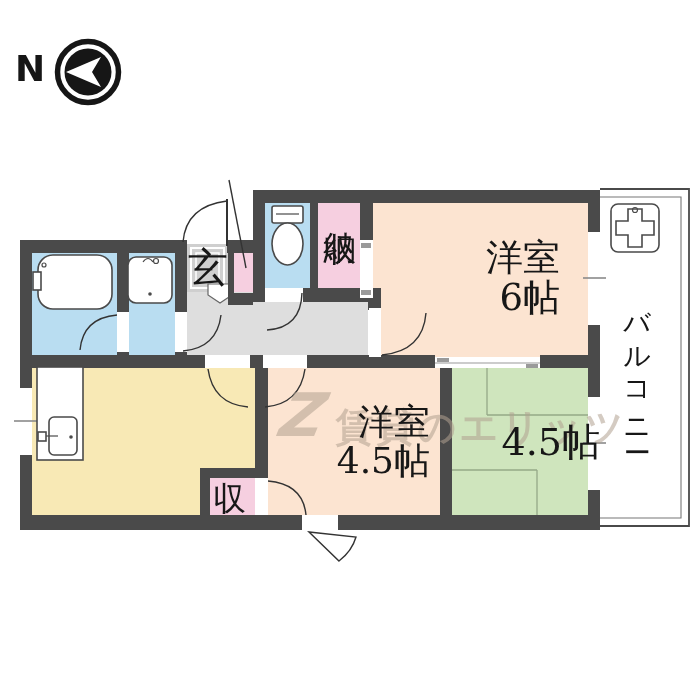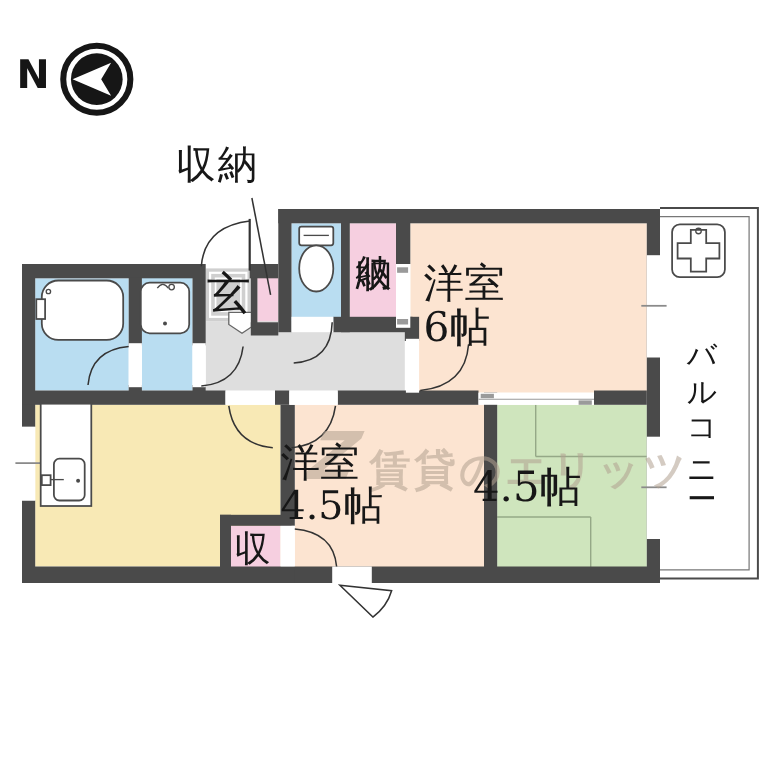--- a/index.html
+++ b/index.html
@@ -8,21 +8,21 @@
   svg{position:absolute;left:0;top:0;}
   .wall{fill:#4a4a4a;}
   .open{fill:#ffffff;}
   .fx{fill:#ffffff;stroke:#4a4a4a;stroke-width:1.6;}
   .fxthin{fill:none;stroke:#4a4a4a;stroke-width:1.2;}
   .arc{fill:none;stroke:#333333;stroke-width:1.4;}
   .tick{stroke:#8a8a8a;stroke-width:1.6;}
   .mark{fill:#9a9a9a;}
   .tatami{stroke:#95a887;stroke-width:1.3;}
   .lbl{position:absolute;color:#171717;white-space:pre-line;line-height:1.08;z-index:3;}
-  .ctr{text-align:left;}
+  .ctr{text-align:right;}
   .vert{writing-mode:vertical-rl;text-orientation:upright;}
   .wm{position:absolute;z-index:2;display:flex;align-items:flex-start;
       color:rgba(176,160,144,0.55);font-family:"DejaVu Sans","Liberation Sans",sans-serif;
       font-weight:bold;pointer-events:none;}
   .wm .logo{font-size:60px;font-style:italic;transform:skewX(-12deg);line-height:.9;margin-right:10px;}
   .wm .txt{font-size:38px;letter-spacing:3px;margin-top:14px;}
   .nlbl{position:absolute;font-family:"DejaVu Sans","Liberation Sans",sans-serif;
         font-weight:bold;color:#161616;z-index:3;}
 </style>
 </head>
@@ -182,21 +182,20 @@
   <line x1="229" y1="180" x2="246" y2="268" stroke="#333" stroke-width="1.4"></line>
 </svg>
 
 <div class="wm" style="left:282px;top:388px;">
   <span class="logo">Z</span>
   <span class="txt">賃貸のエリッツ</span>
 </div>
 
 <div class="nlbl" style="left:15px;top:48px;font-size:36px;">N</div>
 
-<div class="lbl" style="left:160px;top:132px;font-size:36px;letter-spacing:2px;">収納</div>
 
 <div class="lbl" style="left:188px;top:246px;font-size:40px;">玄</div>
 
 <div class="lbl vert" style="left:322px;top:206px;font-size:33px;">収納</div>
 
 <div class="lbl ctr" style="left:385px;top:238px;width:175px;font-size:37px;">洋室
 6帖</div>
 
 <div class="lbl vert" style="left:623px;top:292px;font-size:27px;letter-spacing:6px;">バルコニー</div>
 

